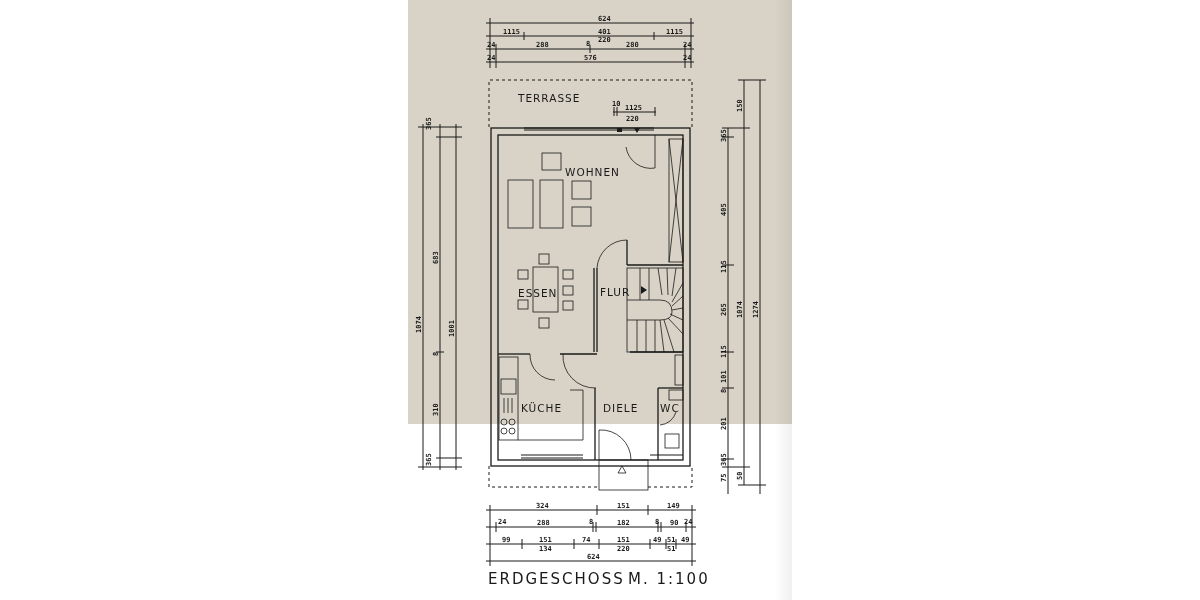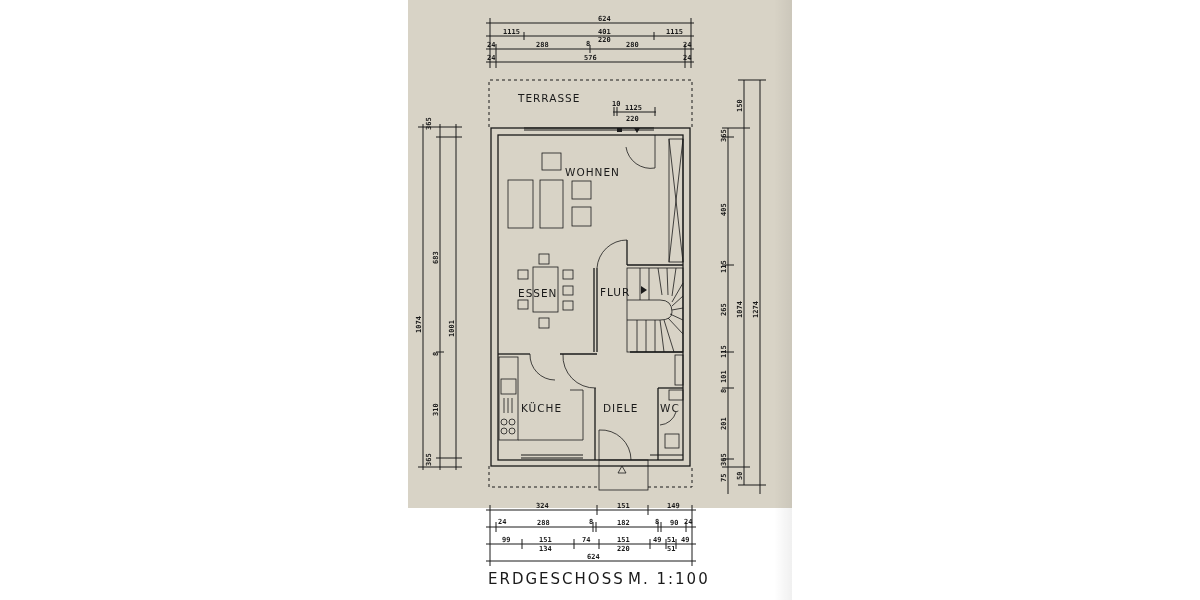--- a/index.html
+++ b/index.html
@@ -1,17 +1,17 @@
 <!DOCTYPE html>
 <html><head>
 <meta charset="utf-8">
 <style>
   html,body{margin:0;padding:0;background:#ffffff;}
   body{width:1200px;height:600px;position:relative;overflow:hidden;font-family:"Liberation Sans",sans-serif;}
-  #sheet{position:absolute;left:408px;top:0;width:384px;height:508px;background:#d8d3c6;}
+  #sheet{position:absolute;left:408px;top:0;width:384px;height:424px;background:#d8d3c6;}
   #sheet::after{content:"";position:absolute;right:0;top:0;width:18px;height:600px;background:linear-gradient(90deg,rgba(0,0,0,0),rgba(0,0,0,0.06));}
   svg{position:absolute;left:0;top:0;}
   .dim{font-family:"DejaVu Sans Mono",monospace;font-size:7px;fill:#1a1a1a;font-weight:bold;}
   .room{font-family:"DejaVu Sans",sans-serif;font-size:10.5px;fill:#1a1a1a;letter-spacing:1px;}
   .title{font-family:"DejaVu Sans",sans-serif;font-size:15px;fill:#1a1a1a;letter-spacing:2px;}
   .ln{stroke:#1a1a1a;stroke-width:1;fill:none;}
   .wall{stroke:#1a1a1a;stroke-width:1.3;fill:none;}
   .thin{stroke:#1a1a1a;stroke-width:0.8;fill:none;}
   .dash{stroke:#1a1a1a;stroke-width:1;fill:none;stroke-dasharray:3 3;}
 </style>

